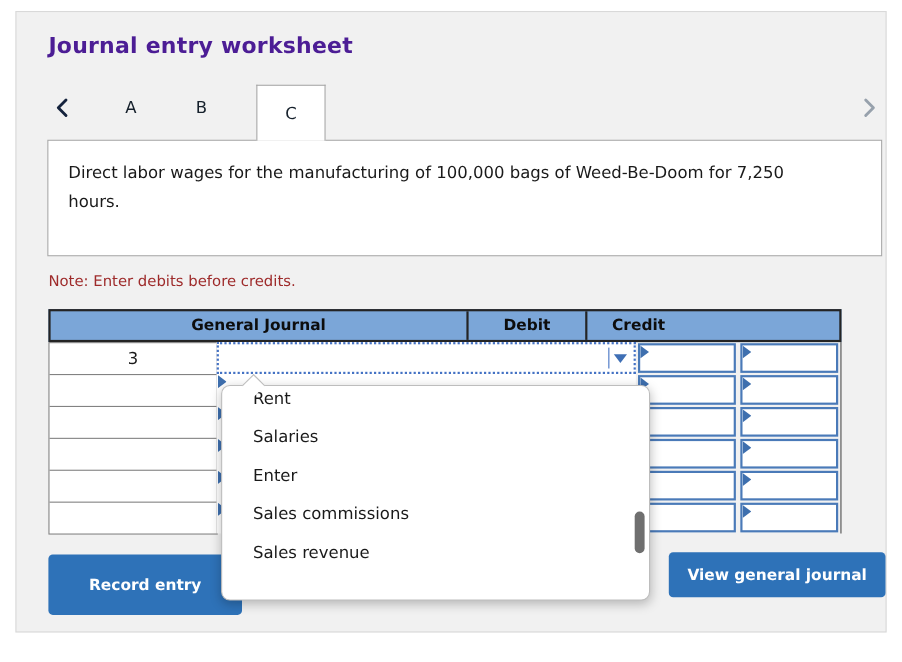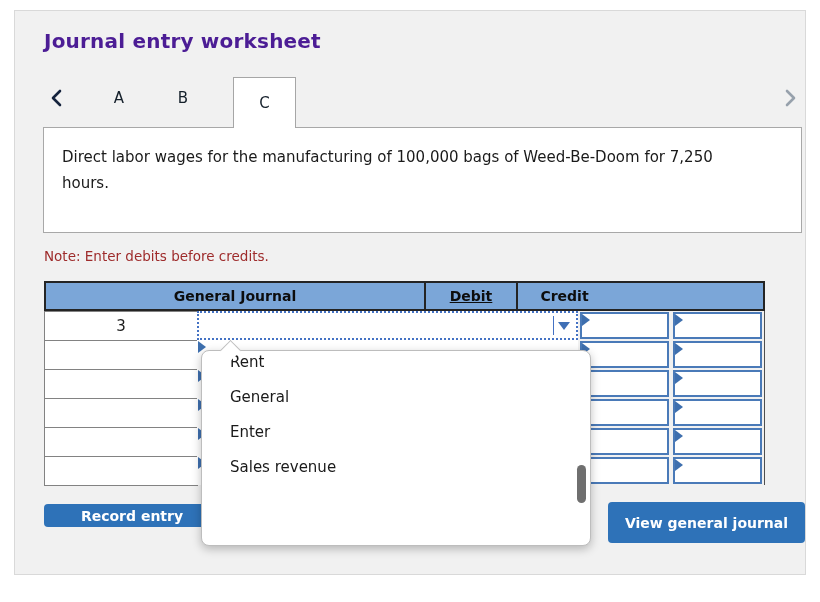--- a/index.html
+++ b/index.html
@@ -24,21 +24,21 @@
   .desc-box { left:28px; top:116px; width:759px; height:106px; background:#ffffff; border:1px solid #a8a8a8; z-index:1;padding-left:42px; }
   .desc-text { left:18px; top:16px; width:660px; font-size:15px; line-height:26px; color:#1a1a1a; }
 
   .note { left:29px; top:237px; font-size:13.5px; color:#9e2b2b; }
 
   
   .jtable { left:29px; top:270px; width:721px; height:204px; }
   .thead { position:absolute; left:0; top:0; width:721px; height:30px; background:#7ba6d8; border:2px solid #242424; display:flex; }
   .th { height:100%; display:flex; align-items:center; justify-content:center; font-size:14px; font-weight:bold; color:#0d0d0d; border-right:2px solid #242424; }
   .th:last-child { border-right:none; }
-  .th-transaction { width:151px; } .th-gj { width:380px; } .th-debit { width:92px;text-decoration:underline; } .th-credit { width:93px; }
+  .th-transaction { width:151px; } .th-gj { width:380px; } .th-debit { width:108px; } .th-credit { width:93px; }
 
   .tcol { position:absolute; left:0; top:30px; width:154px; height:175px; background:#ffffff; border:1px solid #828282; }
   .tcell { height:29px; border-bottom:1px solid #828282; display:flex; align-items:center; justify-content:center; font-size:15px; color:#1a1a1a; }
   .tcell:last-child { border-bottom:none; }
 
   .gj-selected { position:absolute; left:153px; top:30px; width:381px; height:29px; background:#ffffff; border:2px dotted #4472c4; cursor:pointer; }
   .gj-sep { position:absolute; right:22px; top:3px; width:1px; height:19px; background:#4472c4; }
   .gj-caret { position:absolute; right:6px; top:9px; width:0; height:0; border-left:6px solid transparent; border-right:6px solid transparent; border-top:8px solid #3f6fb5; }
   .gj-rest { position:absolute; left:153px; top:59px; width:381px; height:145px; background:#ffffff; }
 
@@ -52,21 +52,21 @@
               border-radius:8px; box-shadow:0 3px 10px rgba(0,0,0,0.25); z-index:10; overflow:hidden; }
   .dd-notch { position:absolute; left:22px; top:-8px; width:15px; height:15px; background:#ffffff;
               border-left:1px solid #bdbdbd; border-top:1px solid #bdbdbd; transform:rotate(45deg); z-index:11; }
   .dd-list { margin-top:-6px; }
   .dd-item { height:35px; line-height:35px; padding-left:28px; font-size:15px; color:#1a1a1a; cursor:pointer; }
   .dd-thumb { position:absolute; right:4px; top:114px; width:9px; height:38px; background:#6f6f6f; border-radius:5px; cursor:grab; }
 
   
   .btn { position:absolute; display:flex; align-items:center; justify-content:center; background:#2e72b8; color:#ffffff;
          font-size:14px; font-weight:bold; border-radius:4px; cursor:pointer; }
-  .btn-record { left:29px; top:493px; width:176px; height:23px; z-index:5; }
+  .btn-record { left:29px; top:493px; width:176px; height:55px; z-index:5; }
   .btn-view { left:593px; top:491px; width:197px; height:41px; }
 </style>
 </head>
 <body>
 
 <div class="card">
 
   <div class="abs title">Journal entry worksheet</div>
 
   <div class="abs chev chev-left">
@@ -159,21 +159,22 @@
 
     <div class="tbl-right-border"></div>
   </div>
 
   <div class="btn btn-record">Record entry</div>
   <div class="btn btn-view">View general journal</div>
 
   <div class="abs dropdown">
     <div class="dd-list">
       <div class="dd-item">Rent</div>
-      <div class="dd-item">General</div>
+      <div class="dd-item">Salaries</div>
       <div class="dd-item">Enter</div>
+      <div class="dd-item">Sales commissions</div>
       <div class="dd-item">Sales revenue</div>
     </div>
     <div class="dd-thumb"></div>
   </div>
   <div class="abs dd-notch" style="left:208px; top:332px; z-index:11;"></div>
 
 </div>
 
 </body></html>

